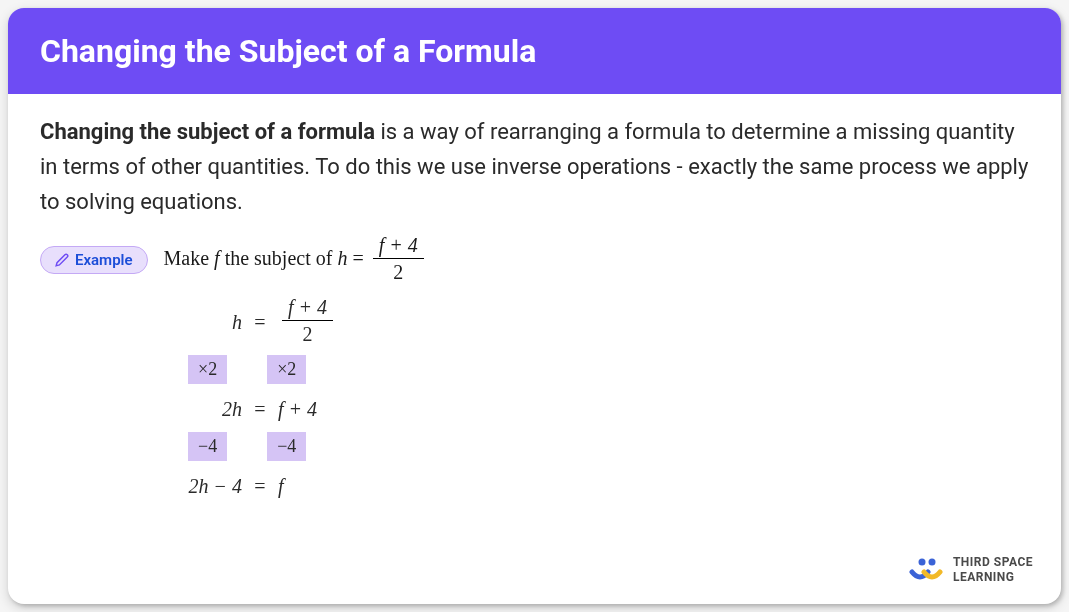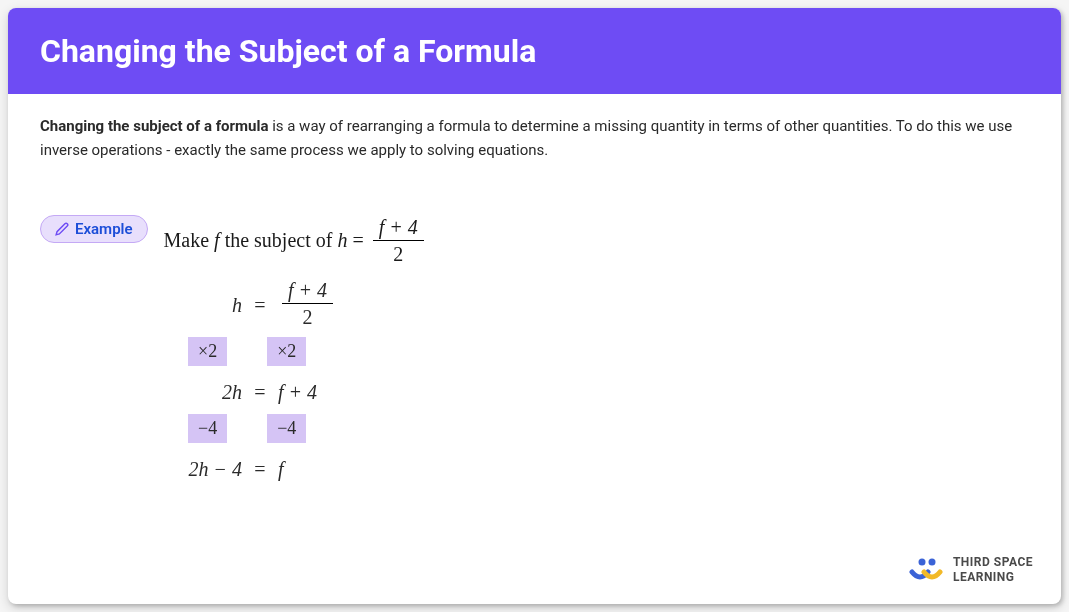--- a/index.html
+++ b/index.html
@@ -9,43 +9,43 @@
     }
     body {
       font-family: -apple-system, BlinkMacSystemFont, 'Segoe UI', Roboto, sans-serif;
       background: #f5f5f5;
       padding: 8px;
       width: 1069px;
       height: 612px;
     }
     .card {
       background: white;
-      border-radius: 8px;
+      border-radius: 16px;
       overflow: hidden;
       box-shadow: 0 4px 12px rgba(0,0,0,0.15), 2px 2px 4px rgba(0,0,0,0.2);
       height: 596px;
       position: relative;
     }
     .header {
       background: #6e4cf4;
       padding: 24px 32px;
       color: white;
     }
     .header h1 {
       font-size: 32px;
       font-weight: 700;
     }
     .content {
       padding: 20px 32px;
       color: #2a2a2a;
     }
     .description {
-      font-size: 15px;
+      font-size: 22px;
       line-height: 1.6;
-      margin-bottom: 28px;
+      margin-bottom: 16px;
     }
     .description .bold {
       font-weight: 700;
     }
     .example-row {
       display: flex;
       align-items: center;
       gap: 16px;
       margin-bottom: 12px;
     }
@@ -62,21 +62,20 @@
       font-weight: 600;
     }
     .example-badge svg {
       width: 14px;
       height: 14px;
     }
     .math {
       font-family: 'Georgia', 'Times New Roman', serif;
       font-size: 20px;
       color: #1a1a1a;
-      margin-top: 28px;
     }
     .math-italic {
       font-style: italic;
     }
     .frac {
       display: inline-block;
       vertical-align: middle;
       text-align: center;
       margin: 0 4px;
       position: relative;

